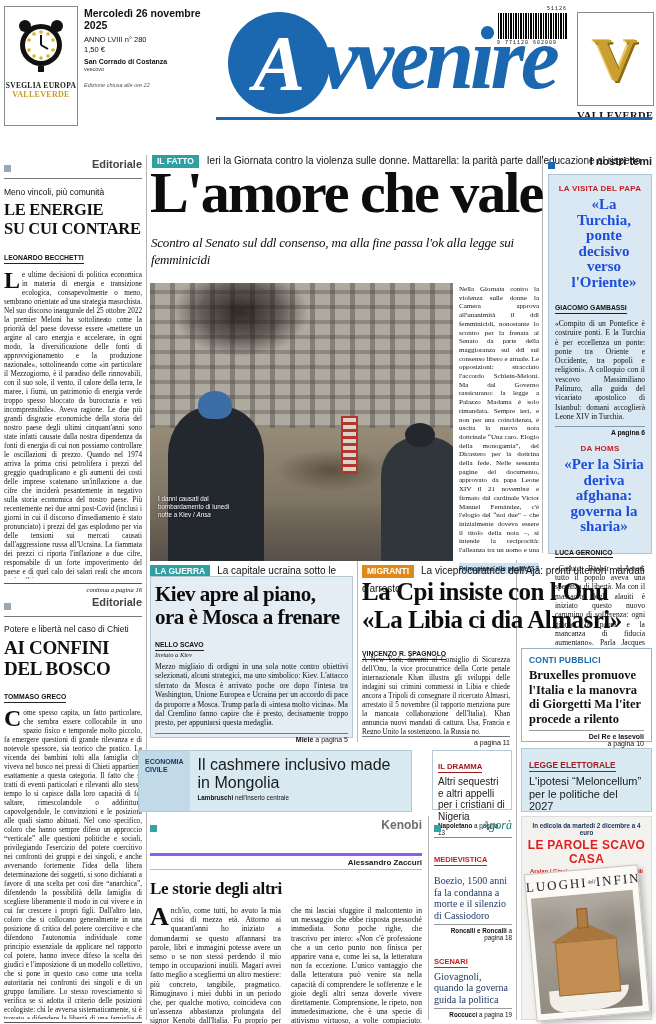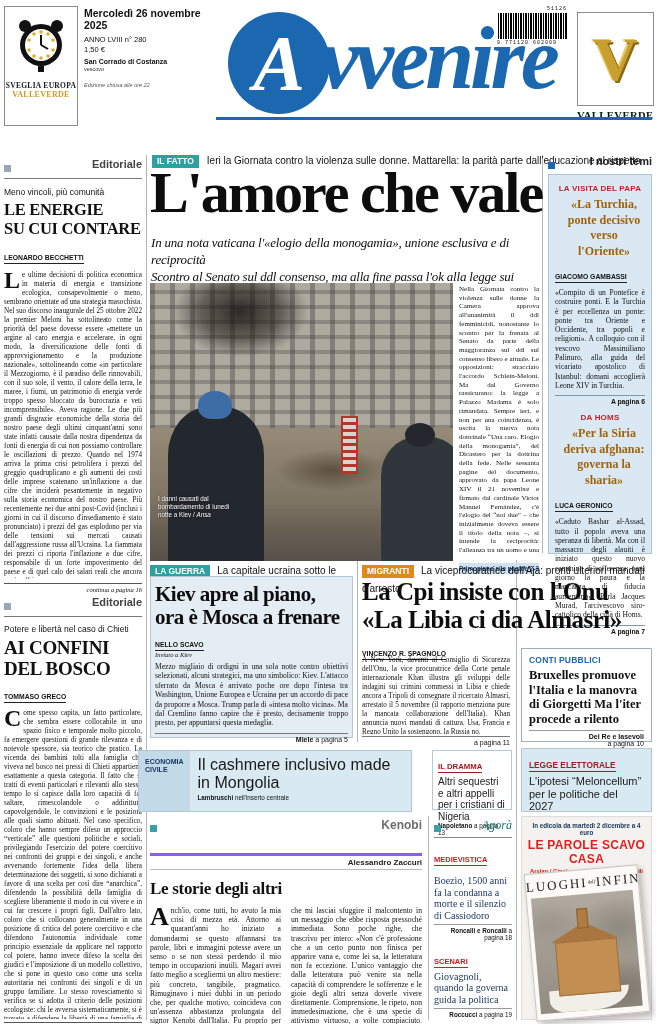--- a/index.html
+++ b/index.html
@@ -72,21 +72,21 @@
   .fig{border-radius:42% 42% 6px 6px/30% 30% 4px 4px;}
   .ladder{background:repeating-linear-gradient(0deg,#b5342c 0 3px,#d8d4cb 3px 7px);border-left:2px solid #b5342c;border-right:2px solid #b5342c;}
   .caption{color:#fff;font-family:"Liberation Sans",sans-serif;font-size:6.3px;line-height:8px;text-shadow:0 0 2px rgba(0,0,0,.8);}
 
   .primo{background:#cfe2ef;color:#16335c;font-family:"Liberation Sans",sans-serif;
          font-weight:bold;font-size:6.3px;text-align:center;padding:2px 0;}
 
   
   .rail-panel{background:#d9e8f3;border:1px solid #aac6da;}
   .rail-label{color:#c22026;font-family:"Liberation Sans",sans-serif;font-weight:bold;font-size:8px;letter-spacing:.2px;}
-  .rail-title{font-weight:bold;font-size:12px;line-height:15.5px;color:#a16207;text-align:center;margin-left:8px;}
+  .rail-title{font-weight:bold;font-size:15px;line-height:15.5px;color:#1d4ed8;text-align:center;margin-left:8px;}
   .rail-body{font-size:7.6px;line-height:9.3px;}
   .pagref{font-family:"Liberation Sans",sans-serif;font-weight:bold;font-size:6.8px;text-align:right;}
   .rail-rule{border-top:1px solid #7e99ad;}
 
   
   .guerra-panel{background:#e3edf3;border:1px solid #b3c8d4;}
   .h2serif{font-weight:bold;font-size:21px;line-height:22.5px;letter-spacing:-.5px;color:#0d0d0d;}
   .h2big{font-weight:bold;font-size:25px;line-height:28px;letter-spacing:-.5px;color:#0d0d0d;}
   .role{font-style:italic;font-size:6.5px;}
   .body2{font-size:7.6px;line-height:9.4px;}
@@ -203,21 +203,20 @@
   <div class="abs rule-v" style="left:357px;top:560px;height:182px;"></div>
   <div class="abs rule-v" style="left:516px;top:560px;height:460px;"></div>
   <div class="abs rule-v" style="left:428px;top:816px;height:204px;"></div>
 
   <div class="abs" style="left:152px;top:150px;width:500px;">
     <span class="lbl-teal">IL FATTO</span>
     <span class="kicker-strip" style="margin-left:4px;">Ieri la Giornata contro la violenza sulle donne. Mattarella: la parità parte dall'educazione al rispetto</span>
   </div>
   <div class="abs headline" style="left:150px;top:163px;width:430px;">L'amore che vale</div>
   <div class="abs deck" style="left:151px;top:234px;width:408px;">
-    <div>In una nota vaticana l'«elogio della monogamia», unione esclusiva e di reciprocità</div>
     <div>Scontro al Senato sul ddl consenso, ma alla fine passa l'ok alla legge sui femminicidi</div>
   </div>
 
   <div class="abs photo hideover" style="left:150px;top:283px;width:303px;height:278px;">
     <div class="abs building" style="left:0;top:0;width:100%;height:58%;"></div>
     <div class="abs trees" style="left:0;top:52%;width:100%;height:28%;"></div>
     <div class="abs ladder" style="left:63%;top:48%;width:13px;height:58px;"></div>
     <div class="abs fig" style="left:6%;bottom:-6px;width:96px;height:160px;background:#23272e;">
       <div class="abs" style="left:30px;top:-16px;width:34px;height:28px;border-radius:50% 50% 40% 40%;background:#3c6ea5;"></div>
     </div>

